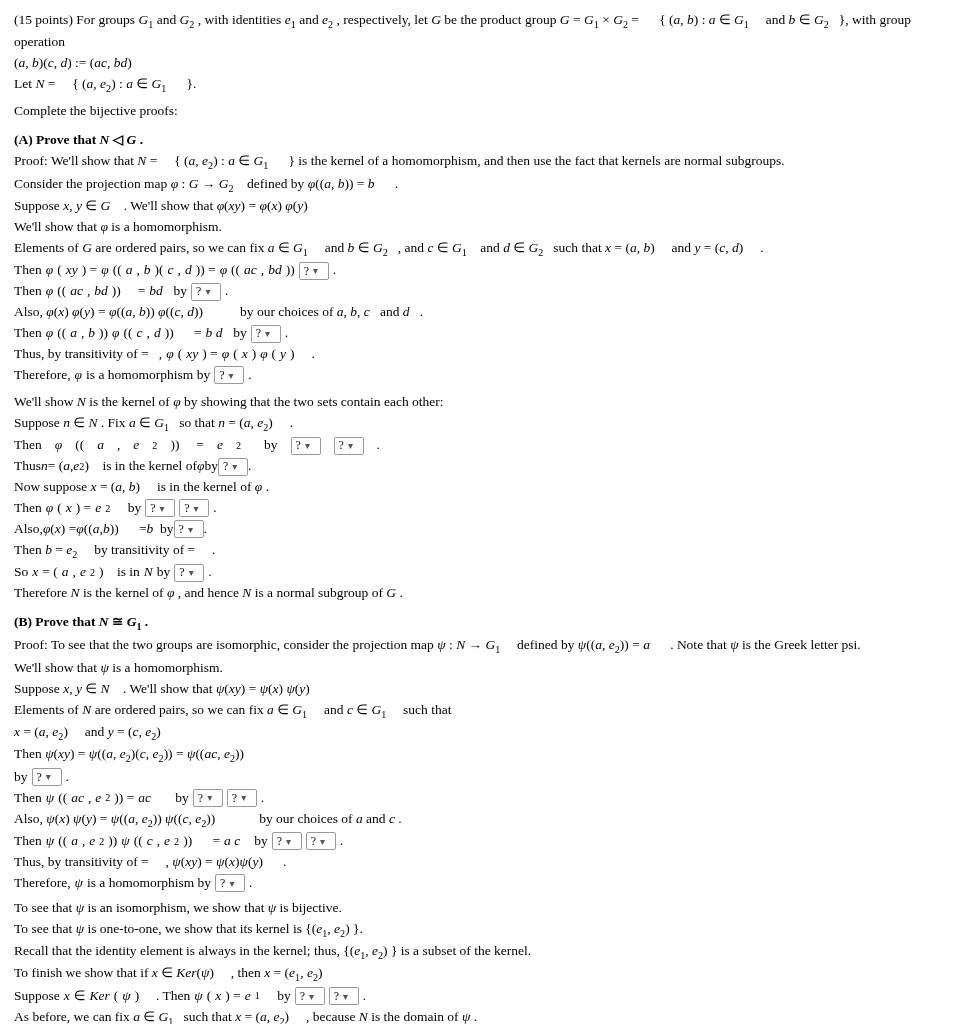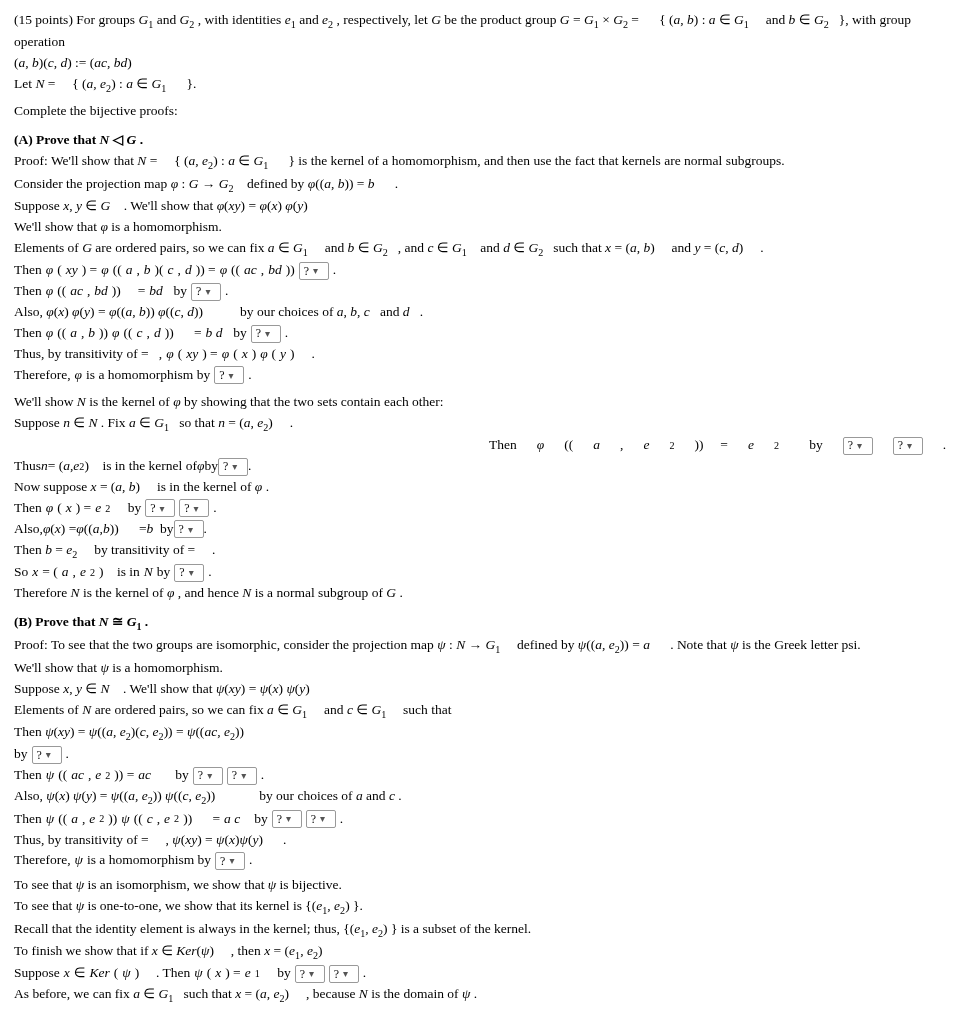--- a/index.html
+++ b/index.html
@@ -80,21 +80,21 @@
     Thus, by transitivity of = &nbsp; , <em>φ</em>(<em>xy</em>) = <em>φ</em>(<em>x</em>)<em>φ</em>(<em>y</em>) &nbsp;&nbsp;&nbsp; .
   </div>
   <div style="display:flex; align-items:center; gap:4px; flex-wrap:wrap;">
     Therefore, <em>φ</em> is a homomorphism by
     <span class="dropdown-inline">?</span> .
   </div>
 
   <div style="margin-top: 6px;"></div>
   <div>We'll show <em>N</em> is the kernel of <em>φ</em> by showing that the two sets contain each other:</div>
   <div>Suppose <em>n</em> ∈ <em>N</em> . Fix <em>a</em> ∈ <em>G</em><sub>1</sub> &nbsp; so that <em>n</em> = (<em>a</em>, <em>e</em><sub>2</sub>) &nbsp;&nbsp;&nbsp; .</div>
-  <div style="display:flex; align-items:center; gap:20px; flex-wrap:wrap;justify-content:flex-end;">
+  <div style="display:flex; align-items:center; gap:13px; flex-wrap:wrap;">
     Then <em>φ</em>((<em>a</em>, <em>e</em><sub>2</sub>)) &nbsp;&nbsp;&nbsp; = <em>e</em><sub>2</sub> &nbsp;&nbsp; by
     <span class="dropdown-inline">?</span>
     <span class="dropdown-inline">?</span> .
   </div>
   <div style="display:flex; align-items:center; flex-wrap:wrap;">
     Thus <em>n</em> = (<em>a</em>, <em>e</em><sub>2</sub>) &nbsp;&nbsp; is in the kernel of <em>φ</em> by
     <span class="dropdown-inline">?</span> .
   </div>
   <div>Now suppose <em>x</em> = (<em>a</em>, <em>b</em>) &nbsp;&nbsp;&nbsp; is in the kernel of <em>φ</em> .</div>
   <div style="display:flex; align-items:center; gap:4px; flex-wrap:wrap;">
@@ -113,20 +113,21 @@
   </div>
   <div>Therefore <em>N</em> is the kernel of <em>φ</em> , and hence <em>N</em> is a normal subgroup of <em>G</em> .</div>
 
   <div style="margin-top: 8px;"></div>
 
   <div class="section-header">(B) Prove that <em>N</em> ≅ <em>G</em><sub>1</sub> .</div>
   <div>Proof: To see that the two groups are isomorphic, consider the projection map <em>ψ</em> : <em>N</em> → <em>G</em><sub>1</sub> &nbsp;&nbsp;&nbsp; defined by <em>ψ</em>((<em>a</em>, <em>e</em><sub>2</sub>)) = <em>a</em> &nbsp;&nbsp;&nbsp;&nbsp; . Note that <em>ψ</em> is the Greek letter psi.</div>
   <div>We'll show that <em>ψ</em> is a homomorphism.</div>
   <div>Suppose <em>x</em>, <em>y</em> ∈ <em>N</em> &nbsp;&nbsp; . We'll show that <em>ψ</em>(<em>xy</em>) = <em>ψ</em>(<em>x</em>) <em>ψ</em>(<em>y</em>)</div>
   <div>Elements of <em>N</em> are ordered pairs, so we can fix <em>a</em> ∈ <em>G</em><sub>1</sub> &nbsp;&nbsp;&nbsp; and <em>c</em> ∈ <em>G</em><sub>1</sub> &nbsp;&nbsp;&nbsp; such that</div>
+  <div><em>x</em> = (<em>a</em>, <em>e</em><sub>2</sub>) &nbsp;&nbsp;&nbsp; and <em>y</em> = (<em>c</em>, <em>e</em><sub>2</sub>) &nbsp;&nbsp;&nbsp;</div>
   <div>Then <em>ψ</em>(<em>xy</em>) = <em>ψ</em>((<em>a</em>, <em>e</em><sub>2</sub>)(<em>c</em>, <em>e</em><sub>2</sub>)) = <em>ψ</em>((<em>ac</em>, <em>e</em><sub>2</sub>))</div>
   <div style="display:flex; align-items:center; gap:4px; flex-wrap:wrap;">
     by
     <span class="dropdown-inline">?</span> .
   </div>
   <div style="display:flex; align-items:center; gap:4px; flex-wrap:wrap;">
     Then <em>ψ</em>((<em>ac</em>, <em>e</em><sub>2</sub>)) = <em>ac</em> &nbsp;&nbsp;&nbsp;&nbsp;&nbsp; by
     <span class="dropdown-inline">?</span>
     <span class="dropdown-inline">?</span> .
   </div>

